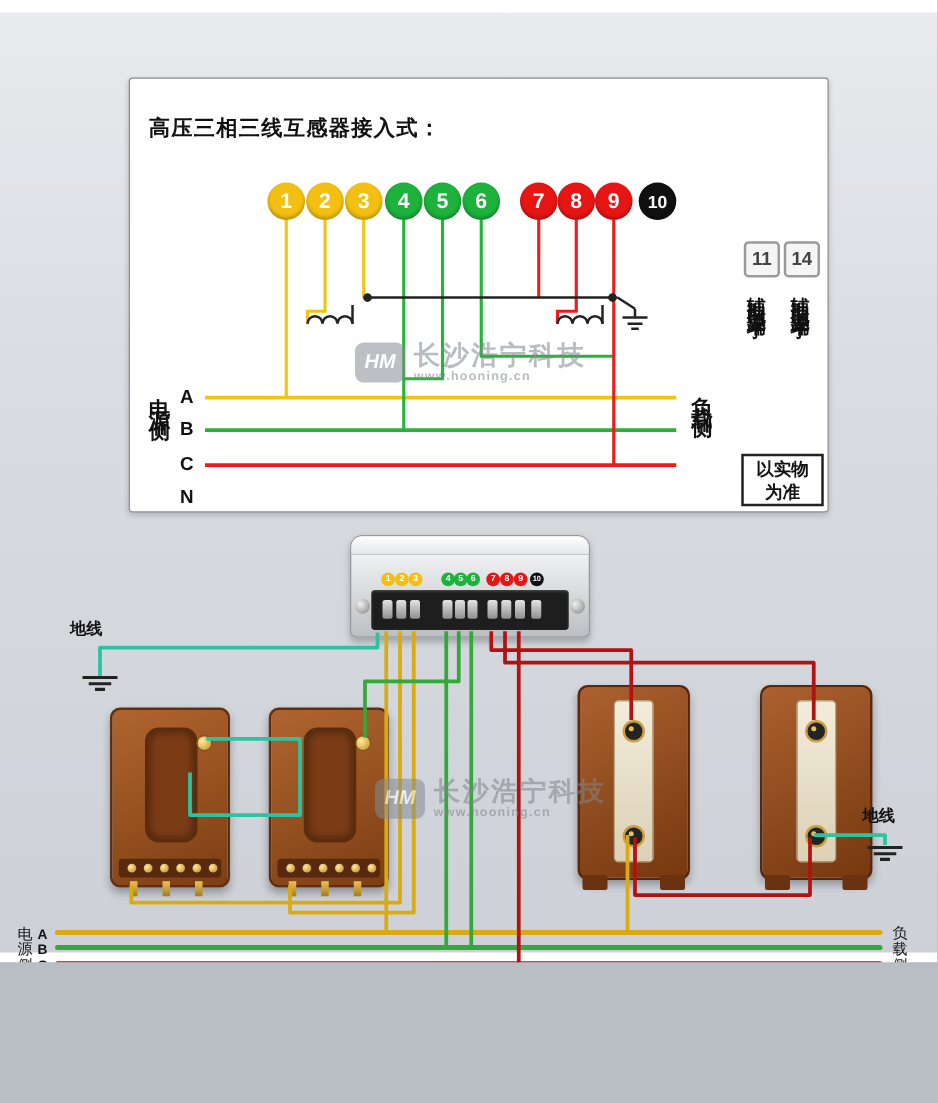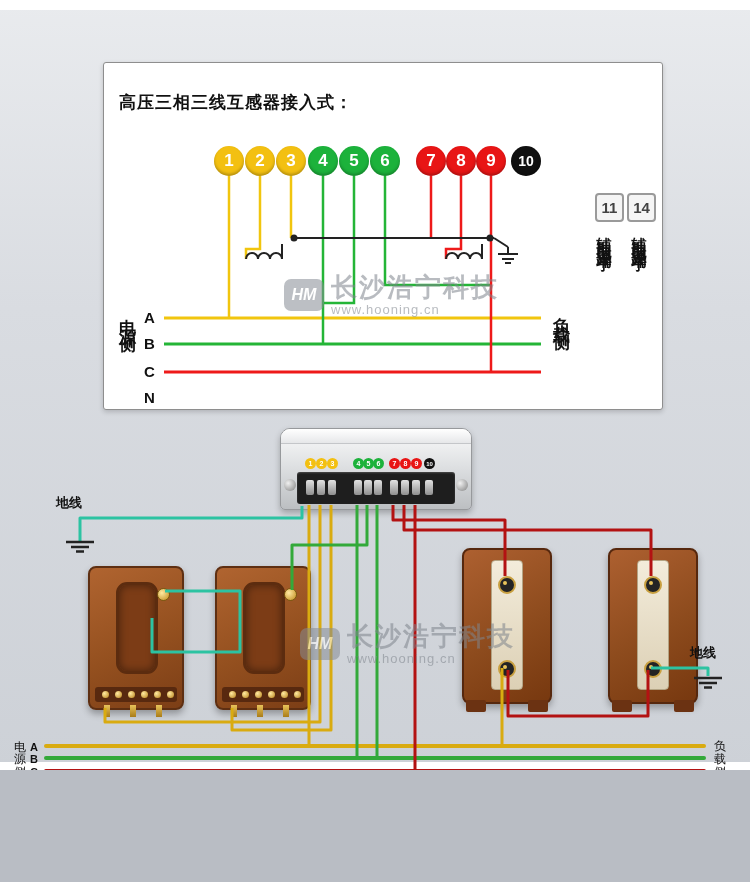--- a/index.html
+++ b/index.html
@@ -25,22 +25,22 @@
   .aux-box{position:absolute;top:130px;width:25px;height:25px;border:2px solid #9a9a9a;border-radius:4px;
            background:#f5f5f5;color:#444;font-size:15px;font-weight:bold;display:flex;align-items:center;
            justify-content:center;z-index:3;}
   .aux-label{position:absolute;top:162px;writing-mode:vertical-rl;text-orientation:upright;font-size:15px;
              font-weight:bold;letter-spacing:4px;z-index:3;}
   .note-box{position:absolute;left:489px;top:300px;width:62px;height:36px;border:2px solid #222;background:#fff;
             font-size:14px;font-weight:bold;text-align:center;line-height:1.25;padding-top:2px;z-index:3;}
   .wm{position:absolute;display:flex;align-items:center;gap:7px;opacity:.55;z-index:4;pointer-events:none;}
   .wm .logo{width:40px;height:32px;border-radius:7px;background:#868c94;color:#fff;font-weight:bold;
             font-style:italic;font-size:16px;display:flex;align-items:center;justify-content:center;}
-  .wm .brand{font-size:26px;font-weight:bold;color:#7f858d;letter-spacing:2px;line-height:1.1;}
-  .wm .url{font-size:13px;color:#7f858d;letter-spacing:1px;}
+  .wm .brand{font-size:21px;font-weight:bold;color:#7f858d;letter-spacing:2px;line-height:1.1;}
+  .wm .url{font-size:10px;color:#7f858d;letter-spacing:1px;font-weight:bold;}
 
   
   .meter{position:absolute;left:280px;top:428px;width:190px;height:80px;z-index:2;
          background:linear-gradient(180deg,#fbfbfb 0%,#dfe1e3 45%,#bcbfc2 100%);
          border:1px solid #97999c;border-radius:10px 10px 5px 5px;box-shadow:0 3px 6px rgba(0,0,0,.25);}
   .meter .band{position:absolute;left:0;right:0;top:0;height:14px;border-radius:9px 9px 0 0;
          background:linear-gradient(180deg,#ffffff,#e6e7e9);border-bottom:1px solid #c4c6c9;}
   .mdot{position:absolute;top:29px;width:11px;height:11px;border-radius:50%;color:#fff;font-size:7px;
         font-weight:bold;display:flex;align-items:center;justify-content:center;}
   .mdot.t-k{font-size:6px;}
@@ -153,20 +153,24 @@
     <span class="phletter" style="top:272px">B</span>
     <span class="phletter" style="top:300px">C</span>
     <span class="phletter" style="top:326px">N</span>
     <div class="vlabel" style="left:446px;top:240px;">负载侧</div>
 
     <div class="aux-box" style="left:491px">11</div>
     <div class="aux-box" style="left:523px">14</div>
     <div class="aux-label" style="left:490px">辅助电源端子＋</div>
     <div class="aux-label" style="left:525px">辅助电源端子－</div>
 
+    <div class="note-box">
+      <div>以实物</div>
+      <div>为准</div>
+    </div>
   </section>
 
   <div class="meter">
     <div class="band"></div>
     <span class="mdot t-y" style="left:24px">1</span>
     <span class="mdot t-y" style="left:35px">2</span>
     <span class="mdot t-y" style="left:46px">3</span>
     <span class="mdot t-g" style="left:72px">4</span>
     <span class="mdot t-g" style="left:82px">5</span>
     <span class="mdot t-g" style="left:92px">6</span>

